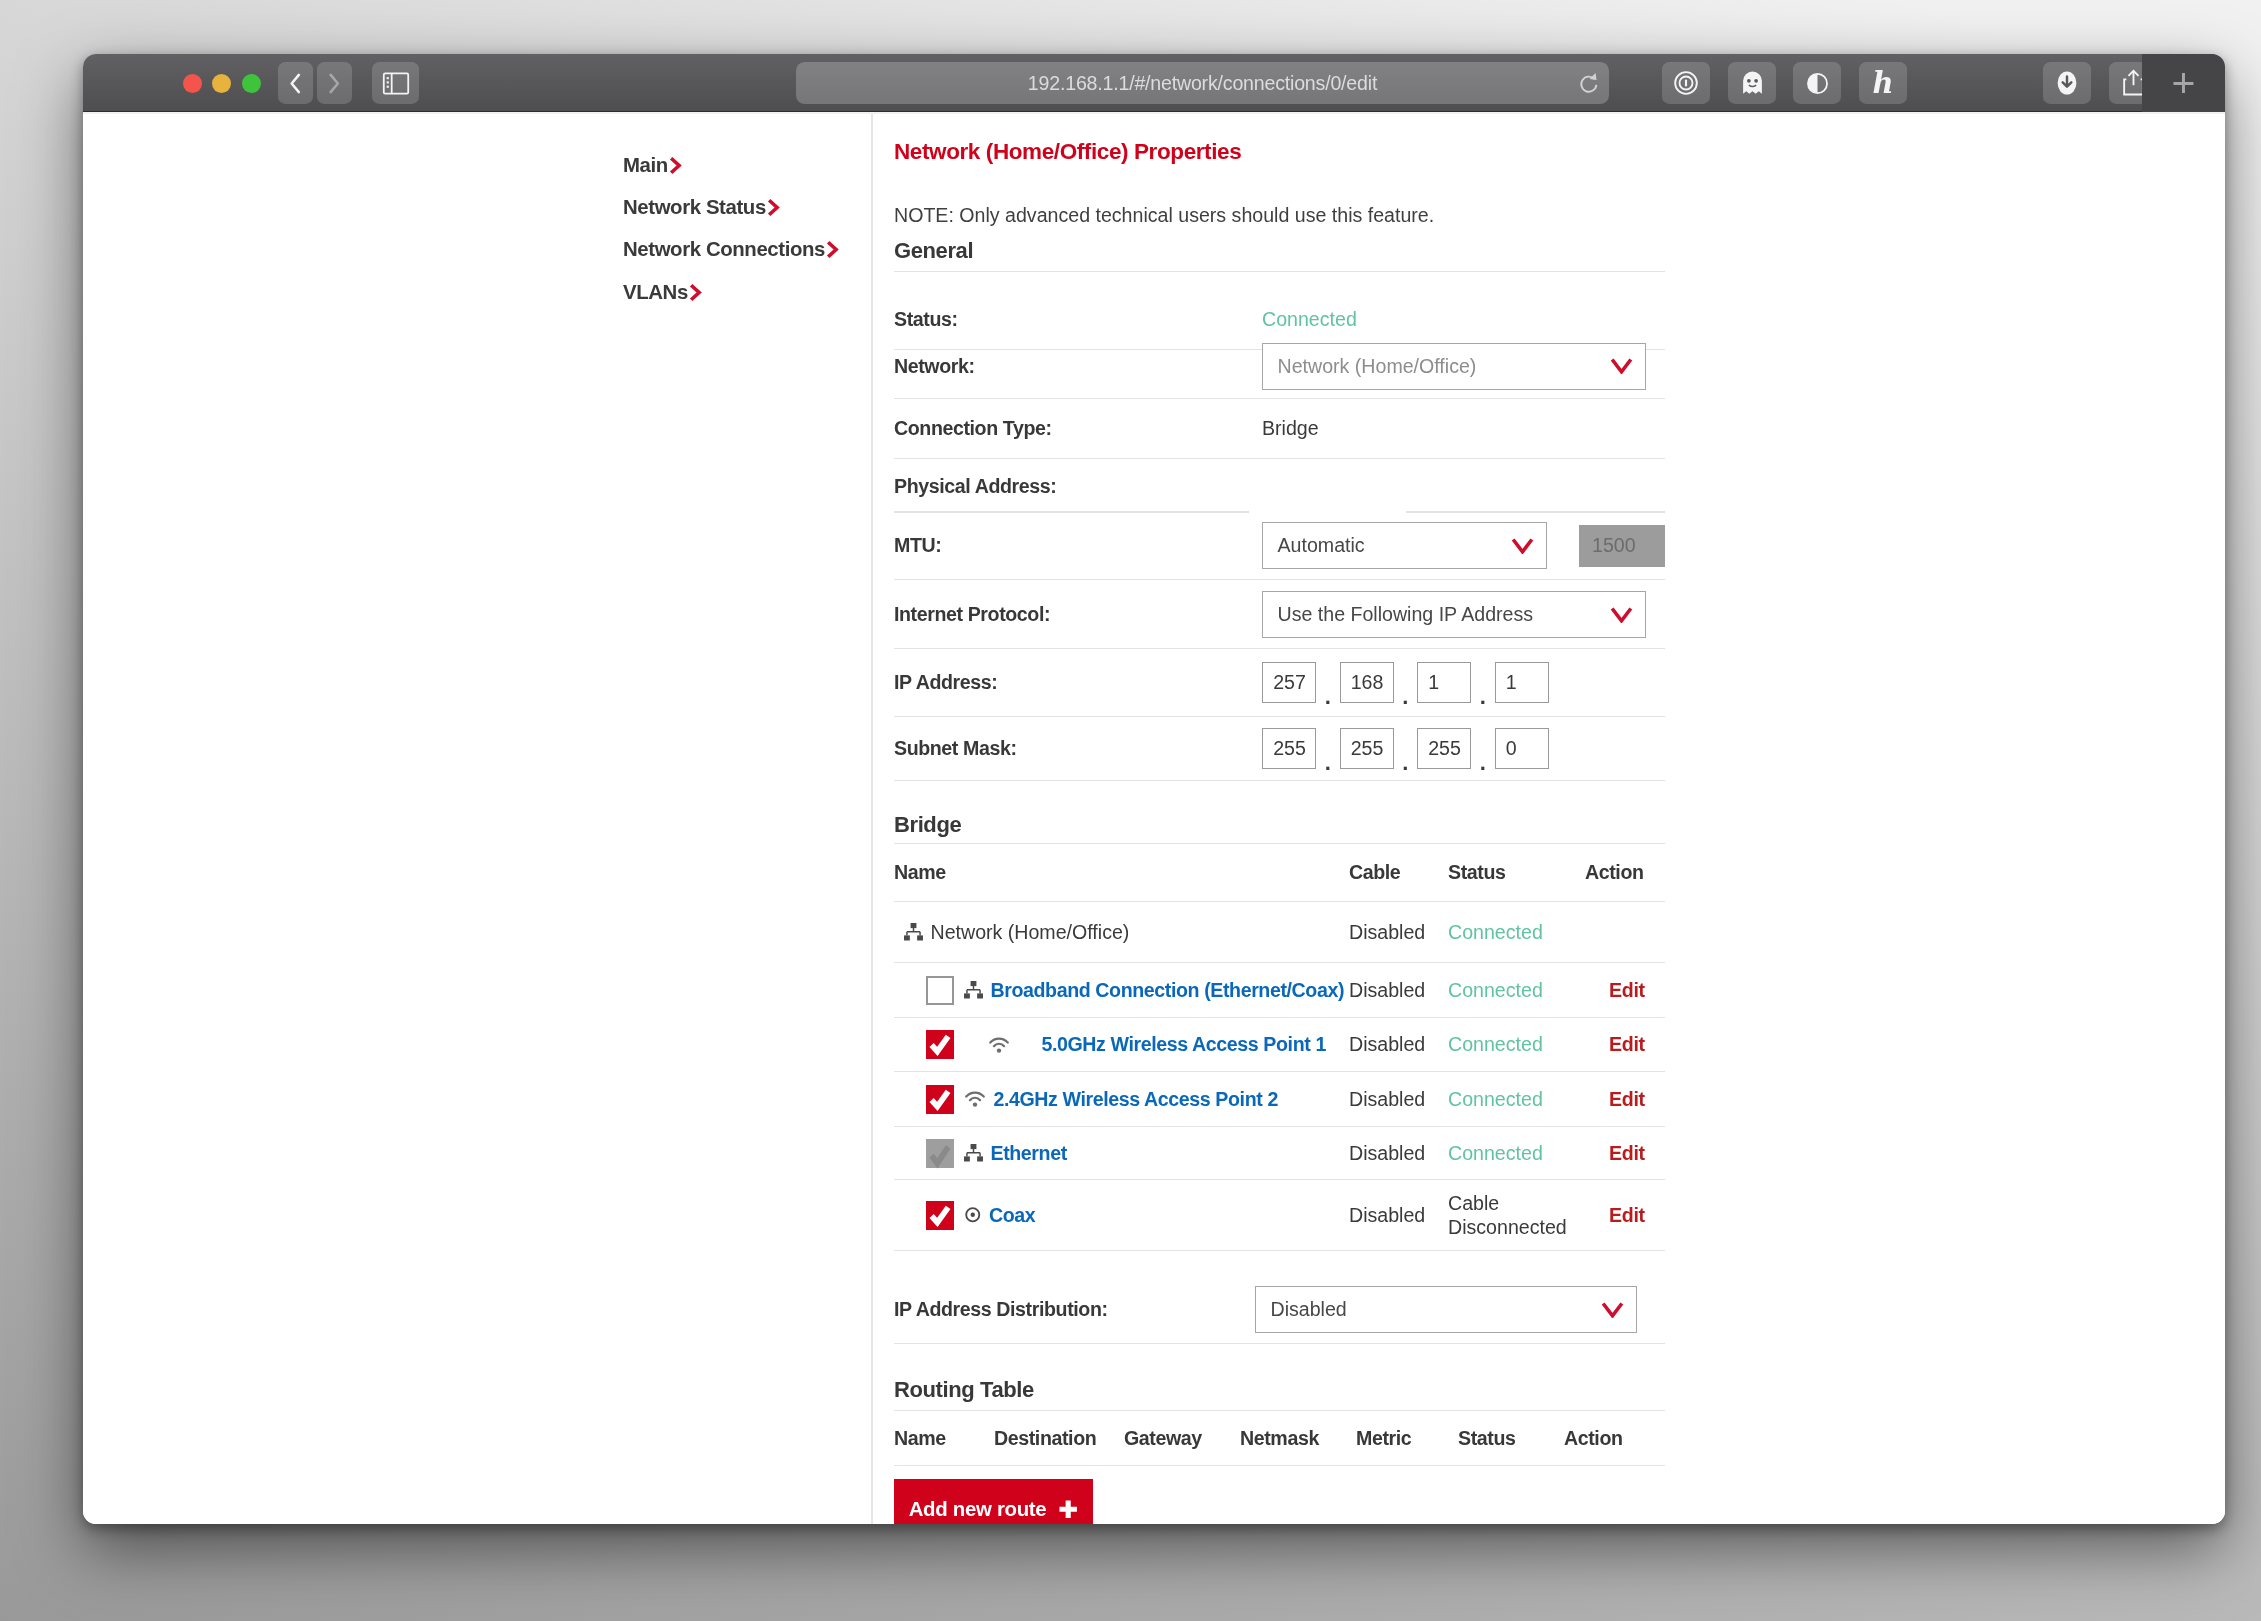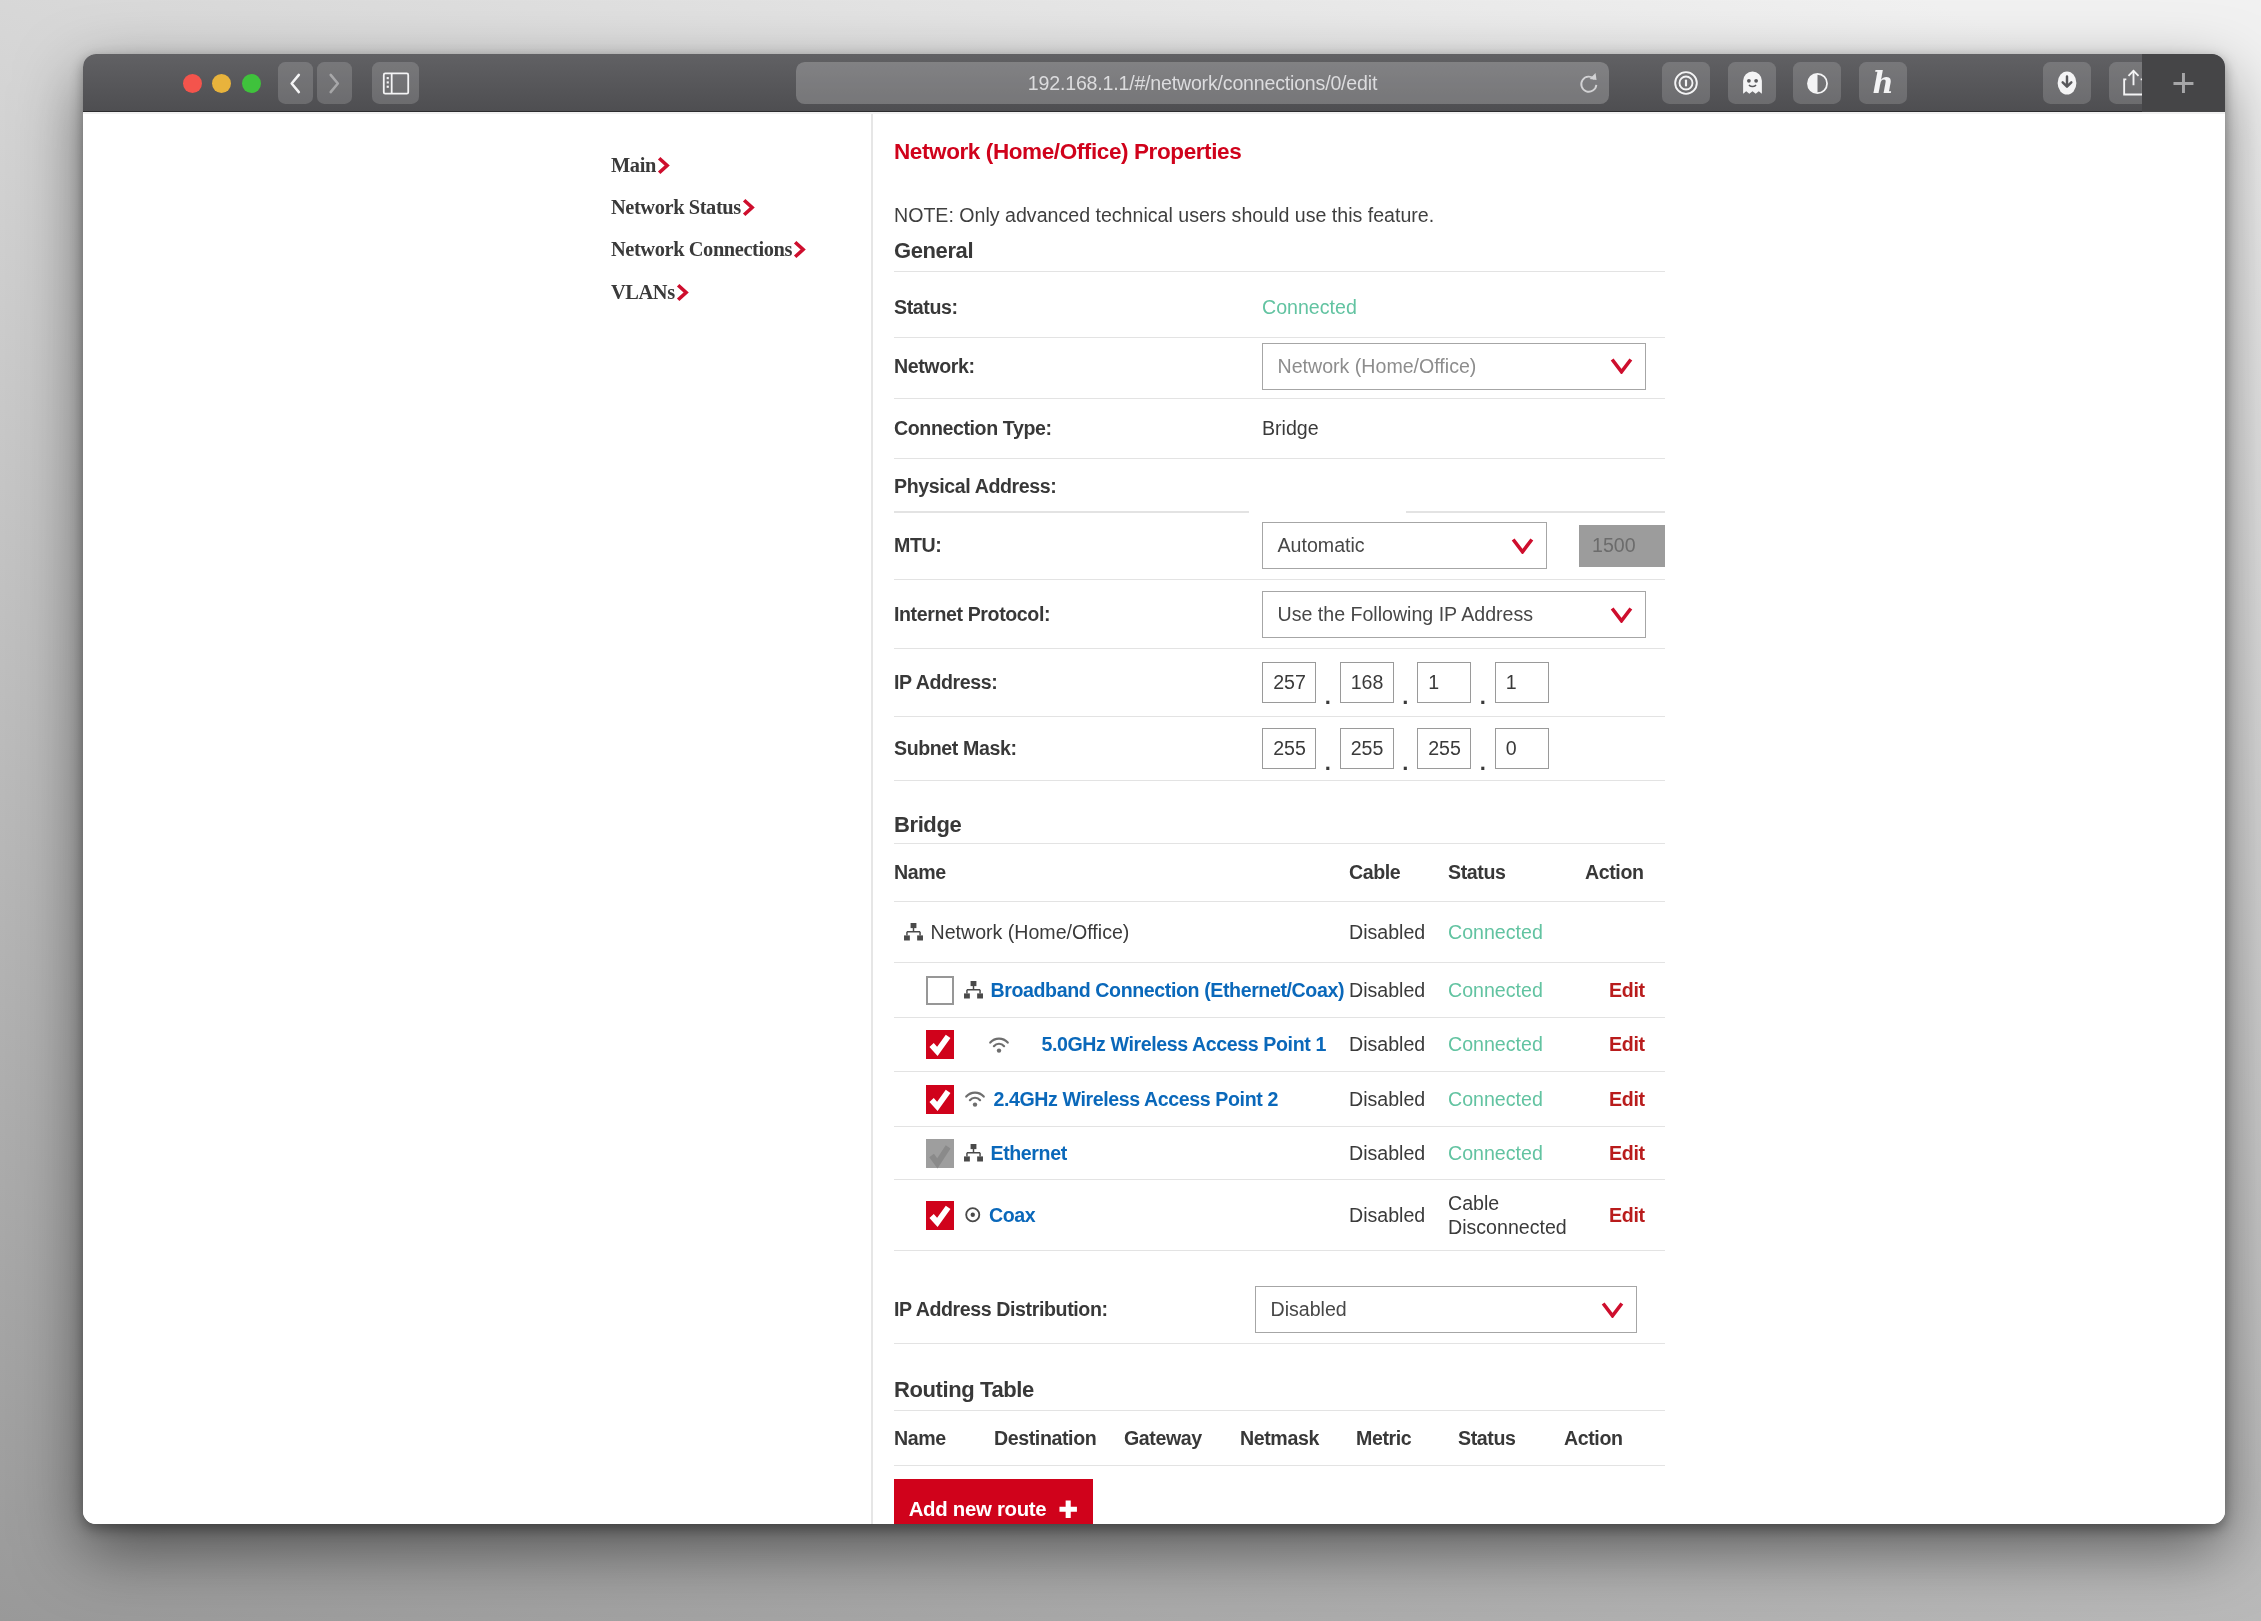--- a/index.html
+++ b/index.html
@@ -41,23 +41,22 @@
     color:#a6a6a8; font-size:41px; font-weight:300; line-height:1;
   }
   
   .page {
     position:absolute; left:0; top:58px; width:2142px; height:1412px;
     background:#fff; overflow:hidden; border-top:2.9px solid #f1f1f1;
   }
   .vdivider { position:absolute; left:788px; top:0; width:1.5px; height:1412px; background:#e6e6e6; }
   
   .sidenav-item {
-    position:absolute; left:528px; height:32px; display:flex; align-items:center; gap:1px;
+    position:absolute; left:540px; height:32px; display:flex; align-items:center; gap:1px;
     cursor:pointer;
-    font-family:Liberation Serif, serif;
   }
   .sidenav-item .lbl { font-size:20.4px; font-weight:bold; color:#3a3a3a; letter-spacing:-0.4px; }
   
   .main { position:absolute; left:811px; top:0; width:771px; height:1412px; }
   .page-title { position:absolute; left:0; top:25px; font-size:22.5px; font-weight:bold; color:#d0021b; letter-spacing:-0.4px; }
   .note { position:absolute; left:0; top:90px; font-size:19.6px; color:#3f3f3f; }
   .row { position:absolute; left:0; width:771px; display:flex; align-items:center; border-bottom:1.5px solid #e3e3e3; }
   .row.noline { border-bottom:none; }
   .h-label { font-size:22px; font-weight:bold; color:#383838; letter-spacing:-0.4px; }
   .f-label { font-size:19.6px; font-weight:bold; color:#383838; letter-spacing:-0.4px; }
@@ -249,21 +248,21 @@
     </div>
 
     <div class="main">
       <div class="page-title">Network (Home/Office) Properties</div>
       <div class="note">NOTE: Only advanced technical users should use this feature.</div>
 
       <div class="row" style="top:116px;height:42px;">
         <span class="h-label">General</span>
       </div>
 
-      <div class="row" style="top:163px;height:61px;">
+      <div class="row" style="top:175px;height:61px;">
         <span class="f-label">Status:</span>
         <span class="f-value teal">Connected</span>
       </div>
 
       <div class="row" style="top:220px;height:65px;">
         <span class="f-label">Network:</span>
         <div class="selectbox graytext" style="width:384px;">
           <span>Network (Home/Office)</span>
           <span class="chev" style="display:flex;">
               <svg width="23" height="16" viewBox="0 0 32 22">

